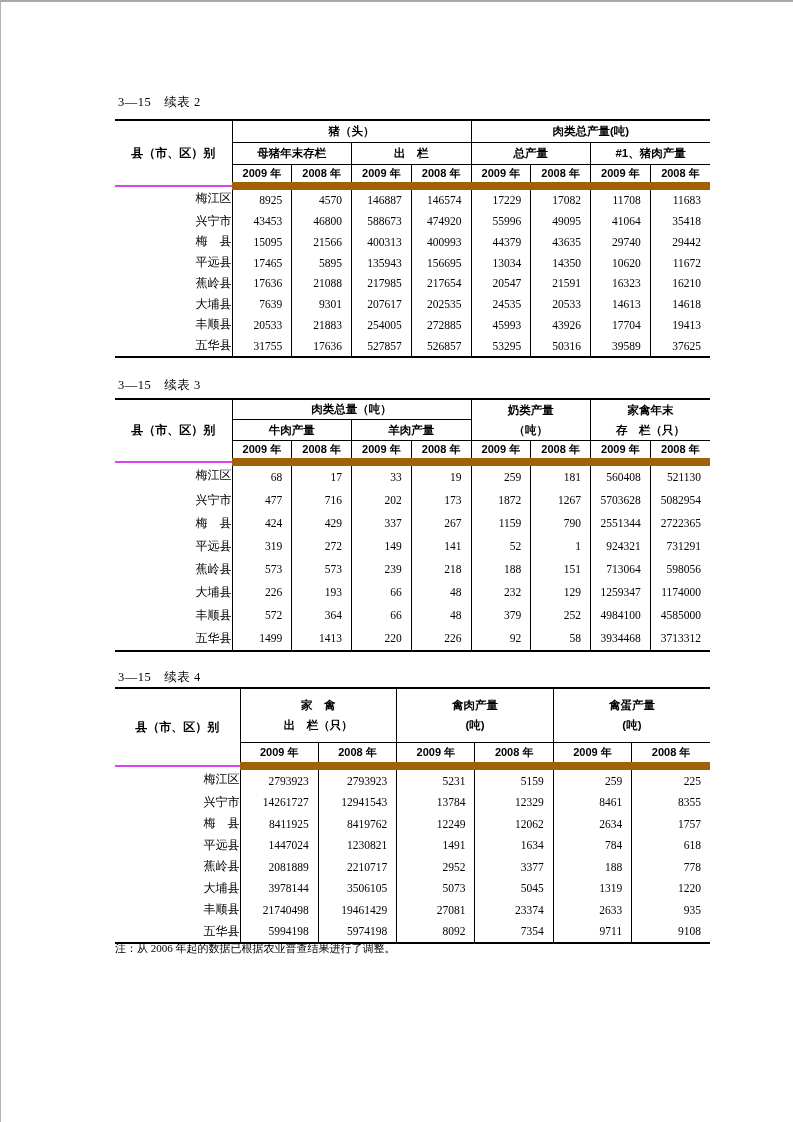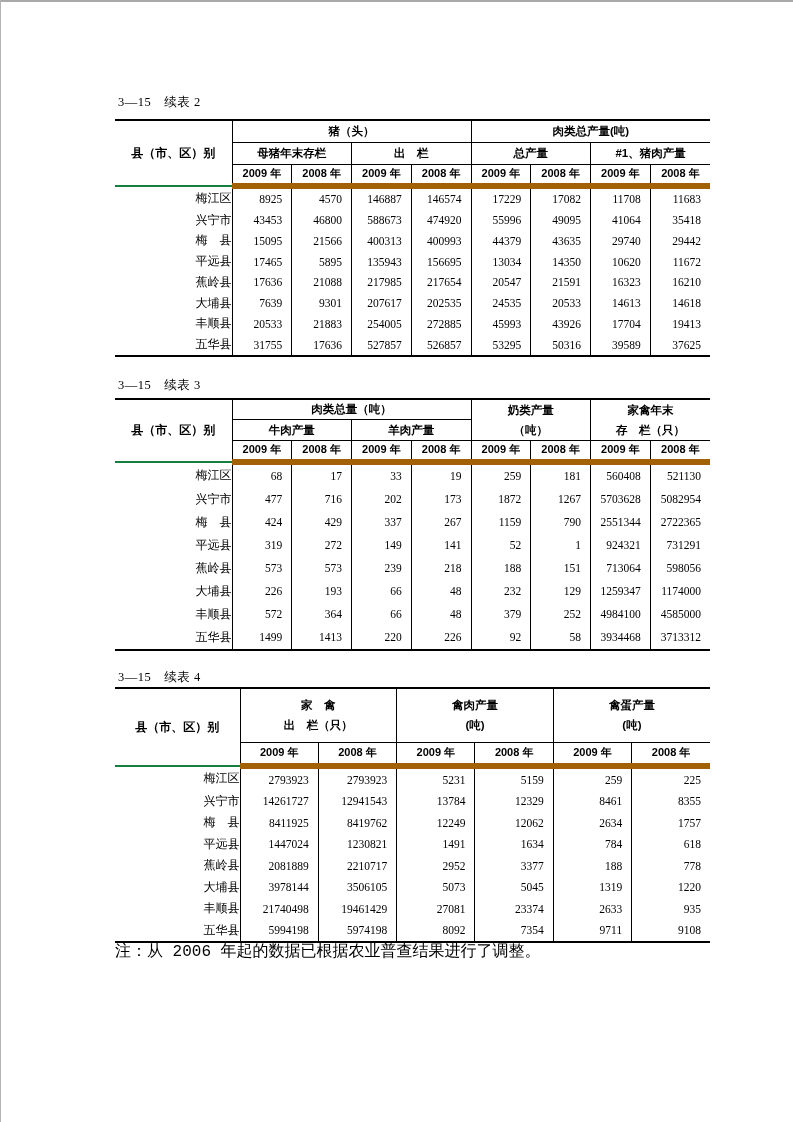--- a/index.html
+++ b/index.html
@@ -19,43 +19,43 @@
   table{
     border-collapse:collapse;table-layout:fixed;width:595px;
     border-top:2px solid #000;border-bottom:2px solid #000;
   }
   th,td{padding:0;margin:0;overflow:hidden;white-space:nowrap;}
   thead th{
     font-family:Liberation Sans, sans-serif;font-weight:bold;
     font-size:11.5px;text-align:center;vertical-align:middle;
     border-left:1px solid #000;border-bottom:1px solid #000;
   }
-  thead th.corner{border-left:none;border-bottom:2px solid #15803d;font-size:12px;}
-  thead th.year{border-bottom:6px solid #a16207;font-size:11px;}
+  thead th.corner{border-left:none;border-bottom:2px solid #d946ef;font-size:12px;}
+  thead th.year{border-bottom:8px solid #a16207;font-size:11px;}
   thead th .l1,thead th .l2{display:block;line-height:20px;}
   tbody td{
     border-left:1px solid #000;border-top:none;border-bottom:none;
     font-size:11.5px;vertical-align:middle;
   }
   tbody td.county{border-left:none;text-align:right;font-size:12px;}
   tbody td.num{text-align:right;padding-right:9px;}
 
   
   #table-1 thead tr{height:22px;}
   #table-1 tbody td{height:20.75px;}
   #table-2 thead tr.r1,#table-2 thead tr.r2{height:20px;}
   #table-2 thead tr.r3{height:21px;}
   #table-2 tbody td{height:23px;}
   #table-3 thead tr.r1{height:54px;}
   #table-3 thead tr.r3{height:24px;}
   #table-3 tbody td{height:21.5px;}
 
   .footnote{
-    position:absolute;left:115px;top:941px;font-size:16px;
-    font-family:Liberation Mono, monospace;
+    position:absolute;left:115px;top:941px;font-size:11px;
+    font-family:Liberation Serif, serif;
   }
 </style>
 </head>
 <body>
 
 <div class="edge-top"></div>
 <div class="edge-left"></div>
 
 <div class="tbl-title" style="top:94px;">3—15　续表 2</div>
 <div class="tbl-wrap" style="top:119px;">

